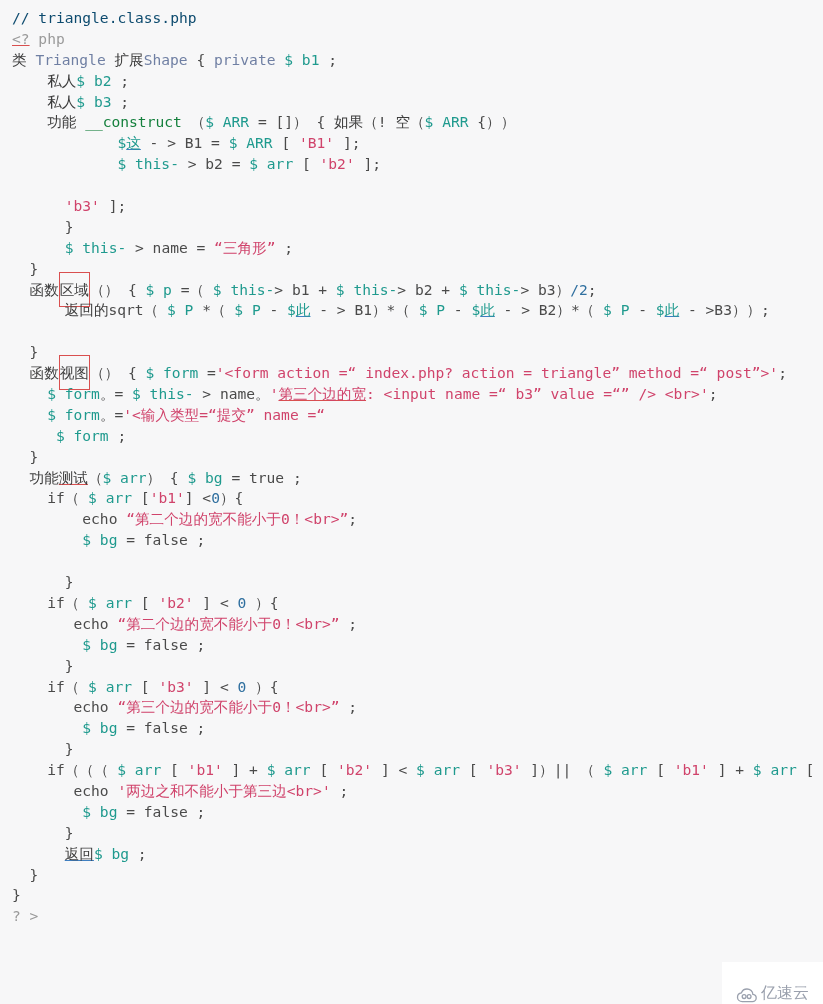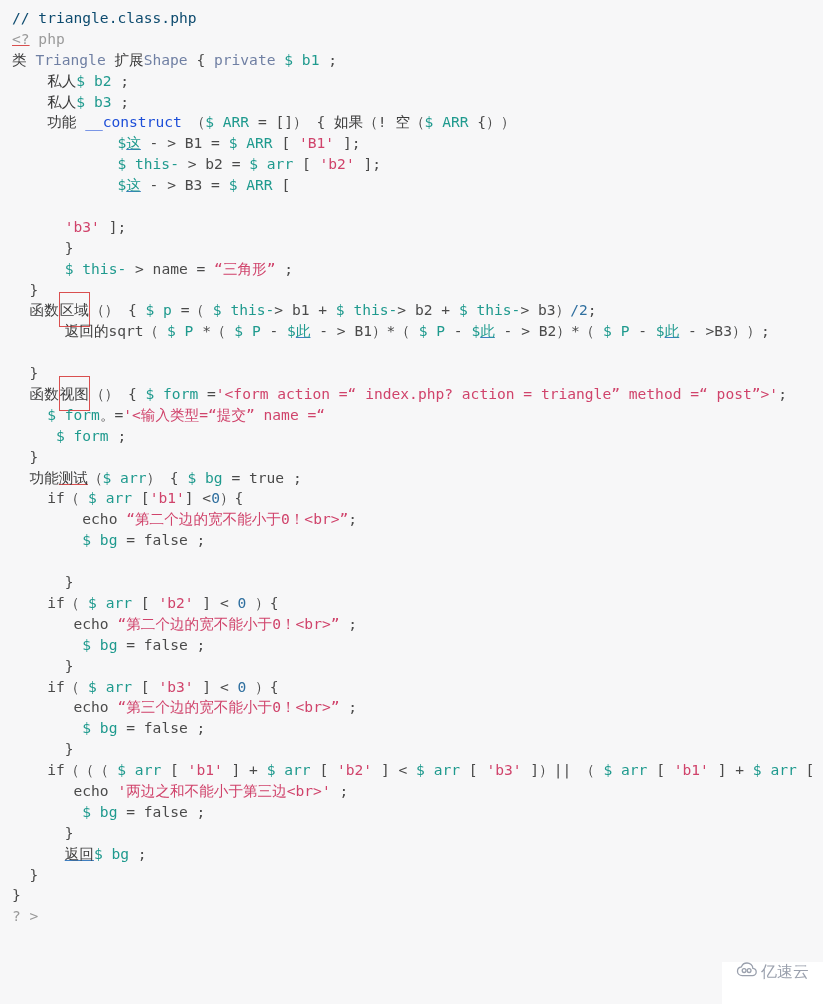--- a/index.html
+++ b/index.html
@@ -34,21 +34,21 @@
     padding-left: 12px;
     color: #4c4c4c;
     letter-spacing: 0px;
   }
   
   .tk-plain   { color: #4a4a4a; }
   .tk-comment { color: #0c4a6e; }
   .tk-cn      { color: #3c3c3c; }
   .tk-var     { color: #1f9a8e; }
   .tk-str     { color: #d0436b; }
-  .tk-fn      { color: #1d4ed8; }
+  .tk-fn      { color: #15803d; }
   .tk-cls     { color: #6f7fa3; }
   .tk-num     { color: #2f6f9f; }
   .tk-dim     { color: #9a9a9a; }
 
   
   .sq-red {
     text-decoration: underline;
     text-decoration-color: #d94f4f;
     text-decoration-style: solid;
     text-decoration-thickness: 1px;
@@ -67,21 +67,21 @@
   }
 
   #watermark {
     position: absolute;
     right: 0;
     bottom: 0;
     width: 101px;
     height: 42px;
     background: #ffffff;
     display: flex;
-    align-items: flex-start;
+    align-items: flex-end;
     justify-content: center;
     gap: 3px;
   }
   #watermark .wm-text {
     font-family: "Liberation Sans", sans-serif;
     font-size: 16px;
     color: #9aa0ad;
     letter-spacing: 0px;
   }
   #watermark svg { display: block; }
@@ -100,21 +100,20 @@
   <code class="code-line"><span class="tk-plain">    </span><span class="tk-cn">私人</span><span class="tk-var">$ b2</span><span class="tk-plain"> ;</span></code>
 
   <code class="code-line"><span class="tk-plain">    </span><span class="tk-cn">私人</span><span class="tk-var">$ b3</span><span class="tk-plain"> ;</span></code>
 
   <code class="code-line"><span class="tk-plain">    </span><span class="tk-cn">功能</span><span class="tk-plain"> </span><span class="tk-fn">__construct</span><span class="tk-plain"> （</span><span class="tk-var">$ ARR</span><span class="tk-plain"> = []） { </span><span class="tk-cn">如果</span><span class="tk-plain">（! </span><span class="tk-cn">空</span><span class="tk-plain">（</span><span class="tk-var">$ ARR</span><span class="tk-plain"> {））</span></code>
 
   <code class="code-line"><span class="tk-plain">            </span><span class="tk-var">$</span><span class="tk-var sq-blue">这</span><span class="tk-plain"> - &gt; B1 = </span><span class="tk-var">$ ARR</span><span class="tk-plain"> [ </span><span class="tk-str">'B1'</span><span class="tk-plain"> ];</span></code>
 
   <code class="code-line"><span class="tk-plain">            </span><span class="tk-var">$ this-</span><span class="tk-plain"> &gt; b2 = </span><span class="tk-var">$ arr</span><span class="tk-plain"> [ </span><span class="tk-str">'b2'</span><span class="tk-plain"> ];</span></code>
 
-  <code class="code-line"><span class="tk-plain">            </span><span class="tk-var">$</span><span class="tk-var sq-blue">这</span><span class="tk-plain"> - &gt; B3 = </span><span class="tk-var">$ ARR</span><span class="tk-plain"> [</span></code>
 
   <code class="code-line"><span class="tk-plain"> </span></code>
 
   <code class="code-line"><span class="tk-plain">      </span><span class="tk-str">'b3'</span><span class="tk-plain"> ];</span></code>
 
   <code class="code-line"><span class="tk-plain">      }</span></code>
 
   <code class="code-line"><span class="tk-plain">      </span><span class="tk-var">$ this-</span><span class="tk-plain"> &gt; name = </span><span class="tk-str">“三角形”</span><span class="tk-plain"> ;</span></code>
 
   <code class="code-line"><span class="tk-plain">  }</span></code>
@@ -124,20 +123,21 @@
   <code class="code-line"><span class="tk-plain">      </span><span class="tk-cn">返回的</span><span class="tk-plain">sqrt（ </span><span class="tk-var">$ P</span><span class="tk-plain"> *（ </span><span class="tk-var">$ P</span><span class="tk-plain"> - </span><span class="tk-var">$</span><span class="tk-var sq-blue">此</span><span class="tk-plain"> - &gt; B1）*（ </span><span class="tk-var">$ P</span><span class="tk-plain"> - </span><span class="tk-var">$</span><span class="tk-var sq-blue">此</span><span class="tk-plain"> - &gt; B2）*（ </span><span class="tk-var">$ P</span><span class="tk-plain"> - </span><span class="tk-var">$</span><span class="tk-var sq-blue">此</span><span class="tk-plain"> - &gt;B3））;</span></code>
 
   <code class="code-line"><span class="tk-plain"> </span></code>
 
   <code class="code-line"><span class="tk-plain">  }</span></code>
 
   <code class="code-line"><span class="tk-plain">  </span><span class="tk-cn">函数</span><span class="tk-cn boxed-red">视图</span><span class="tk-plain">（） { </span><span class="tk-var">$ form</span><span class="tk-plain"> =</span><span class="tk-str">'&lt;form action =“ index.php? action = triangle” method =“ post”&gt;'</span><span class="tk-plain">;</span></code>
 
 
 
+  <code class="code-line"><span class="tk-plain">    </span><span class="tk-var">$ form</span><span class="tk-plain">。= </span><span class="tk-var">$ this-</span><span class="tk-plain"> &gt; name。</span><span class="tk-str">'</span><span class="tk-str sq-red">第三个边的宽</span><span class="tk-str">: &lt;input name =“ b3” value =“” /&gt; &lt;br&gt;'</span><span class="tk-plain">;</span></code>
 
   <code class="code-line"><span class="tk-plain">    </span><span class="tk-var">$ form</span><span class="tk-plain">。=</span><span class="tk-str">'&lt;输入类型=“提交” name =“</span></code>
 
   <code class="code-line"><span class="tk-plain">     </span><span class="tk-var">$ form</span><span class="tk-plain"> ;</span></code>
 
   <code class="code-line"><span class="tk-plain">  }</span></code>
 
   <code class="code-line"><span class="tk-plain">  </span><span class="tk-cn">功能</span><span class="tk-cn sq-red">测试</span><span class="tk-plain">（</span><span class="tk-var">$ arr</span><span class="tk-plain">） { </span><span class="tk-var">$ bg</span><span class="tk-plain"> = </span><span class="tk-plain">true</span><span class="tk-plain"> ;</span></code>
 
   <code class="code-line"><span class="tk-plain">    if（ </span><span class="tk-var">$ arr</span><span class="tk-plain"> [</span><span class="tk-str">'b1'</span><span class="tk-plain">] &lt;</span><span class="tk-num">0</span><span class="tk-plain">）{</span></code>

